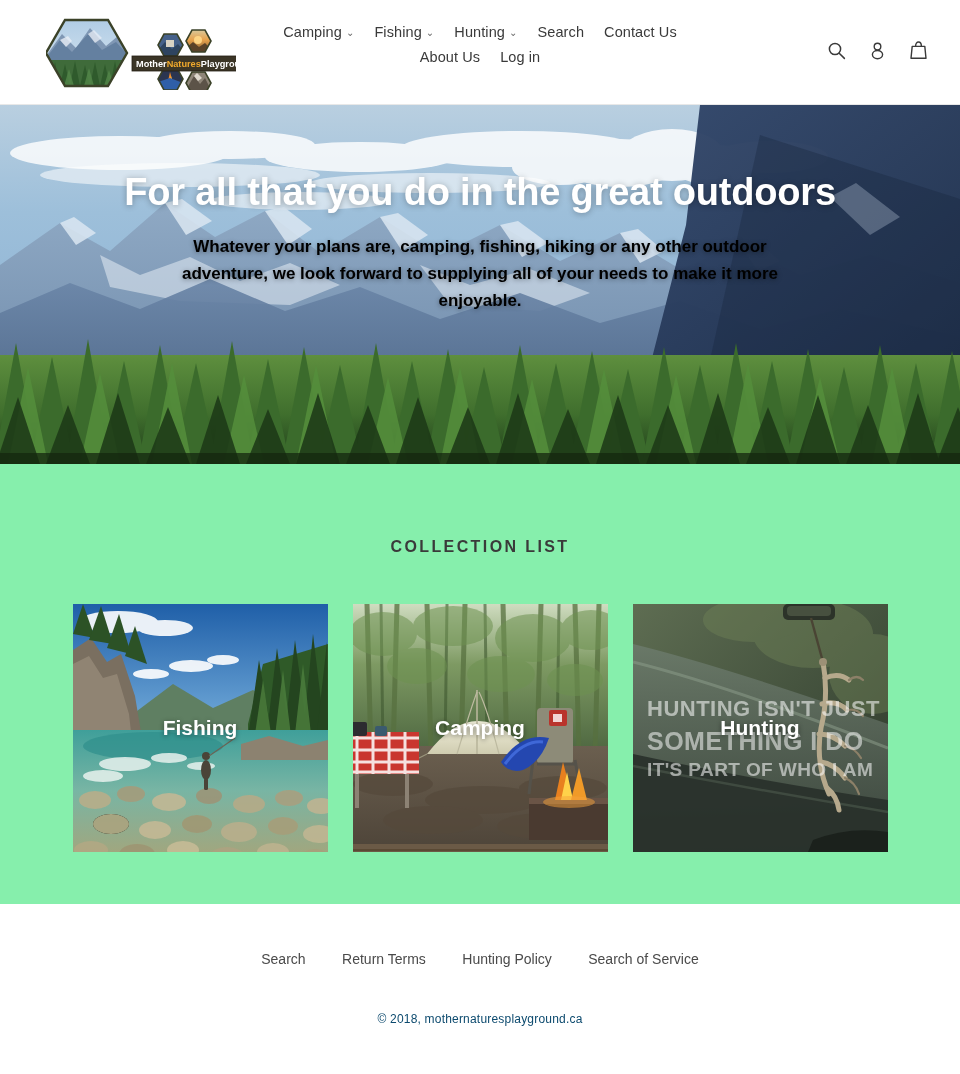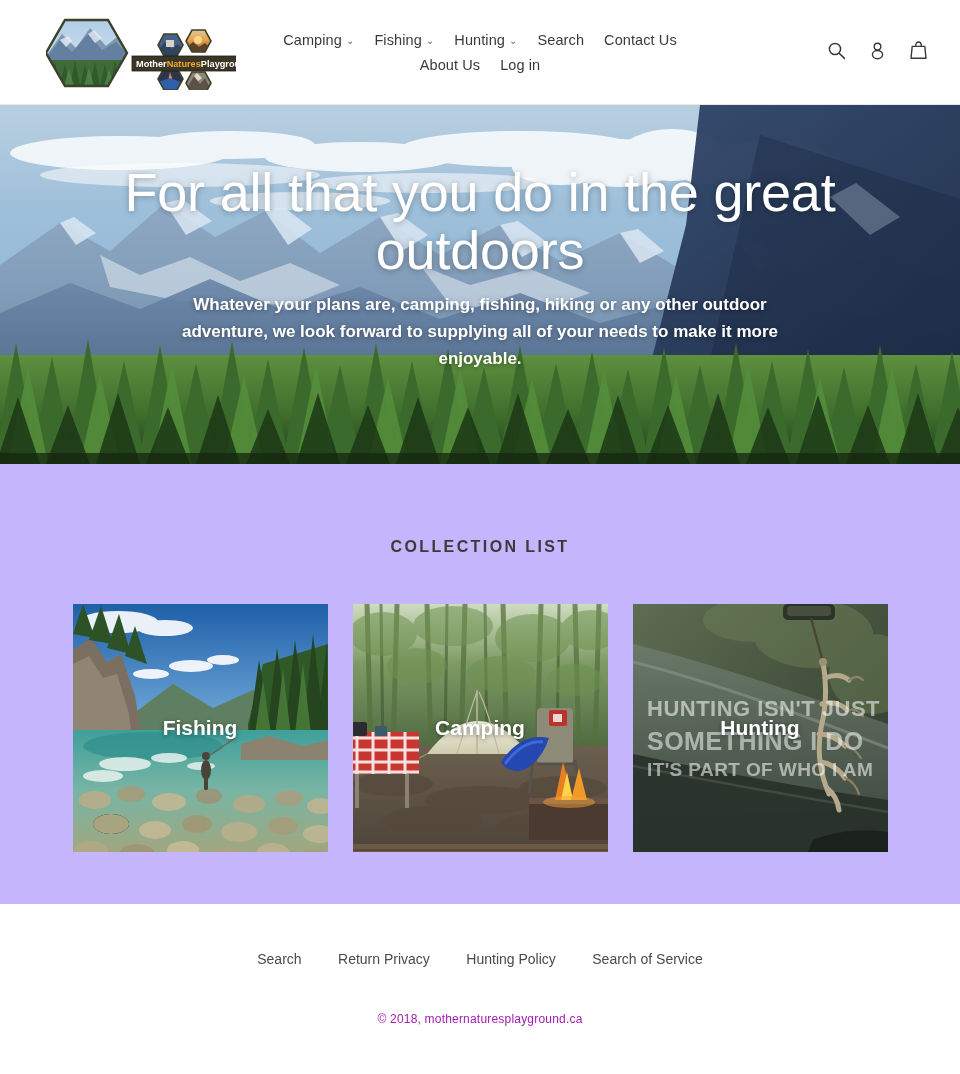--- a/index.html
+++ b/index.html
@@ -28,21 +28,21 @@
     top: 16px;
     width: 190px;
     height: 74px;
   }
 
   .logo-svg { display: block; }
 
   .main-nav {
     position: absolute;
     left: 250px;
-    top: 28px;
+    top: 20px;
     width: 460px;
     text-align: center;
     line-height: 23px;
     text-decoration: underline;
   }
   .nav-link {
     display: inline-block;
     font-size: 14.5px;
     color: #3a3a3a;
     text-decoration: none;
@@ -85,41 +85,41 @@
   .hero-art { position: absolute; inset: 0; }
   .hero-content {
     position: absolute;
     left: 0; right: 0; top: 58px;
     text-align: center;
     padding: 0 70px;
     z-index: 5;
   }
   .hero-title {
     margin: 0;
-    font-size: 54px;
+    font-size: 38px;
     line-height: 58px;
-    font-weight: normal;
+    font-weight: bold;
     color: #ffffff;
     letter-spacing: -0.2px;
     text-shadow: 0 1px 6px rgba(0,0,0,0.30);
   }
   .hero-sub {
     margin: 12px auto 0;
     max-width: 620px;
     font-size: 17px;
     line-height: 27px;
     font-weight: bold;
-    color: #ffffff;
+    color: #000000;
     text-shadow: 0 1px 5px rgba(0,0,0,0.40);
   }
 
   
   .collections {
     padding: 74px 0 52px;
-    background: #c4b5fd;
+    background: #86efac;
   }
   .section-title {
     margin: 0 0 48px;
     text-align: center;
     font-size: 16px;
     font-weight: bold;
     letter-spacing: 2.4px;
     color: #3a3a3a;
     text-transform: uppercase;
   }
@@ -159,21 +159,21 @@
   .footer-nav { margin-bottom: 44px; }
   .footer-link {
     display: inline-block;
     font-size: 14px;
     color: #4a4a4a;
     text-decoration: none;
     margin: 0 16px;
   }
   .copyright {
     font-size: 12px;
-    color: #a21caf;
+    color: #0c4a6e;
     letter-spacing: 0.2px;
   }
 </style>
 </head>
 <body>
 
 <header class="site-header">
 
   <a class="logo-wrap" href="#">
     <svg class="logo-svg" width="190" height="74" viewBox="0 0 190 74">
@@ -696,18 +696,18 @@
       </svg>
       <span class="card-label">Hunting</span>
     </a>
 
   </div>
 </section>
 
 <footer class="site-footer">
   <nav class="footer-nav">
     <a class="footer-link" href="#">Search</a>
-    <a class="footer-link" href="#">Return Privacy</a>
+    <a class="footer-link" href="#">Return Terms</a>
     <a class="footer-link" href="#">Hunting Policy</a>
     <a class="footer-link" href="#">Search of Service</a>
   </nav>
   <div class="copyright">© 2018, mothernaturesplayground.ca</div>
 </footer>
 
 </body></html>

